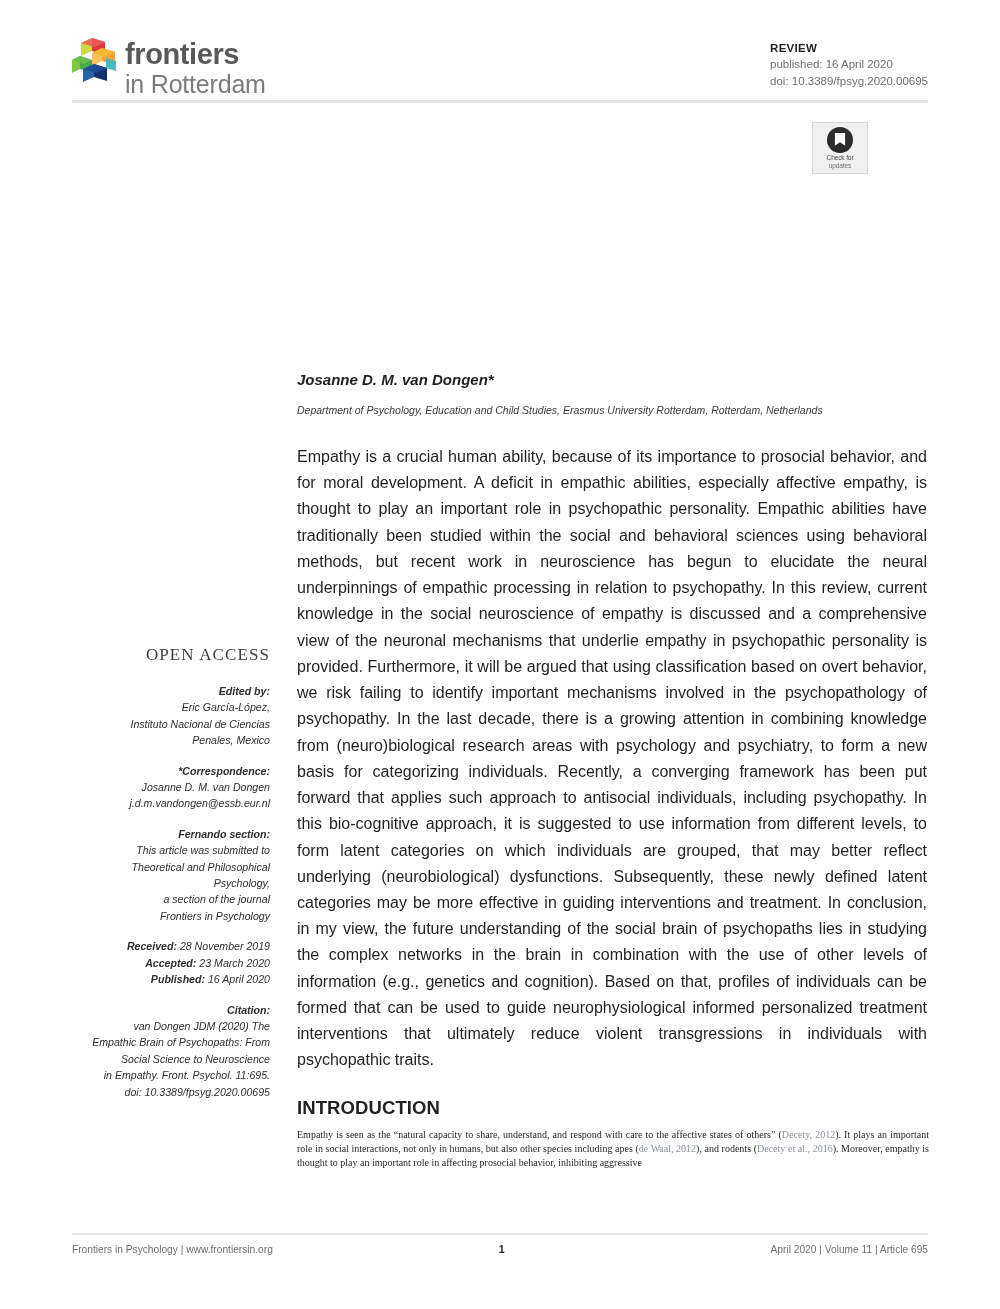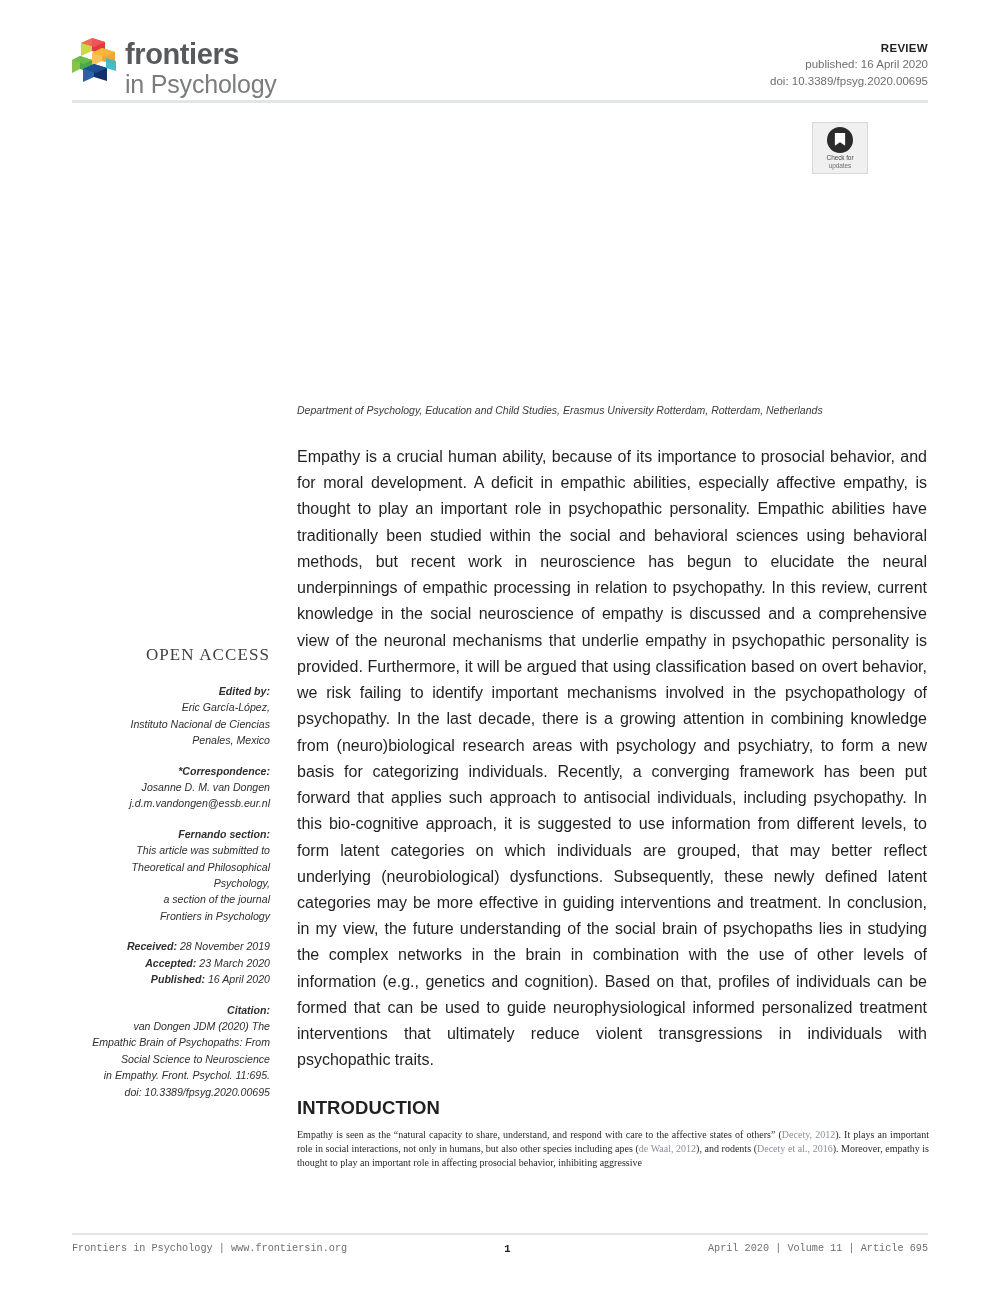--- a/index.html
+++ b/index.html
@@ -63,21 +63,21 @@
     letter-spacing: -0.2px;
     color: #7b7c7e;
     display: block;
     margin-top: 3px;
   }
 
   .pubinfo {
     position: absolute;
     right: 0;
     top: 6px;
-    text-align: right;
+    text-align: left;
     line-height: 1.42;
   }
   .pubinfo .type {
     font-size: 11.5px;
     font-weight: bold;
     color: #231f20;
     letter-spacing: 0.3px;
   }
   .pubinfo .meta {
     font-size: 11.5px;
@@ -250,22 +250,21 @@
   
   .rule-bottom { top: 1233px; background: #e3e4e6; height: 2px; }
   .footer {
     position: absolute;
     left: 72px;
     top: 1243px;
     width: 856px;
     font-size: 10.2px;
     color: #6d6e71;
     display: flex;
-    align-items: flex-start;
-    font-family: Liberation Mono, monospace;
+    align-items: center;
   }
   .footer-left { flex: 0 0 auto; }
   .footer-center {
     flex: 1 1 auto;
     text-align: center;
     font-weight: bold;
     color: #231f20;
     font-size: 10.5px;
     margin-left: -40px;
   }
@@ -293,39 +292,40 @@
             <polygon points="0,24 8,20 20,24 12,28" fill="#6cbf4a" opacity="0.9"></polygon>
             <polygon points="22,28 35,32 35,45 22,41" fill="#13306b"></polygon>
             <polygon points="22,28 11,33 11,46 22,41" fill="#2b63a8"></polygon>
             <polygon points="11,33 22,28 35,32 24,37" fill="#1f4e93" opacity="0.95"></polygon>
             <polygon points="34,22 44,25 44,35 34,32" fill="#3bb9c4" opacity="0.95"></polygon>
           </g>
         </svg>
       </div>
       <div class="logo-word">
         <span class="logo-frontiers">frontiers</span>
-        <span class="logo-sub">in Psychology</span>
+        <span class="logo-sub">in Rotterdam</span>
       </div>
     </div>
 
     <div class="pubinfo">
       <div class="type">REVIEW</div>
       <div class="meta">published: 16 April 2020</div>
       <div class="meta">doi: 10.3389/fpsyg.2020.00695</div>
     </div>
   </div>
 
   <div class="rule rule-top"></div>
 
   <div class="crossmark">
     <div class="cm-icon"></div>
     <span class="cm-t1">Check for</span>
     <span class="cm-t2">updates</span>
   </div>
 
+  <div class="author">Josanne D. M. van Dongen*</div>
   <div class="affiliation">Department of Psychology, Education and Child Studies, Erasmus University Rotterdam, Rotterdam, Netherlands</div>
 
   <div class="abstract">Empathy is a crucial human ability, because of its importance to prosocial behavior, and for moral development. A deficit in empathic abilities, especially affective empathy, is thought to play an important role in psychopathic personality. Empathic abilities have traditionally been studied within the social and behavioral sciences using behavioral methods, but recent work in neuroscience has begun to elucidate the neural underpinnings of empathic processing in relation to psychopathy. In this review, current knowledge in the social neuroscience of empathy is discussed and a comprehensive view of the neuronal mechanisms that underlie empathy in psychopathic personality is provided. Furthermore, it will be argued that using classification based on overt behavior, we risk failing to identify important mechanisms involved in the psychopathology of psychopathy. In the last decade, there is a growing attention in combining knowledge from (neuro)biological research areas with psychology and psychiatry, to form a new basis for categorizing individuals. Recently, a converging framework has been put forward that applies such approach to antisocial individuals, including psychopathy. In this bio-cognitive approach, it is suggested to use information from different levels, to form latent categories on which individuals are grouped, that may better reflect underlying (neurobiological) dysfunctions. Subsequently, these newly defined latent categories may be more effective in guiding interventions and treatment. In conclusion, in my view, the future understanding of the social brain of psychopaths lies in studying the complex networks in the brain in combination with the use of other levels of information (e.g., genetics and cognition). Based on that, profiles of individuals can be formed that can be used to guide neurophysiological informed personalized treatment interventions that ultimately reduce violent transgressions in individuals with psychopathic traits.</div>
 
   <h2 class="section-head">INTRODUCTION</h2>
   <p class="body-text">
     <span>Empathy is seen as the “natural capacity to share, understand, and respond with care to the affective states of others” (</span><span class="cite">Decety, 2012</span><span>). It plays an important role in social interactions, not only in humans, but also other species including apes (</span><span class="cite">de Waal, 2012</span><span>), and rodents (</span><span class="cite">Decety et al., 2016</span><span>). Moreover, empathy is thought to play an important role in affecting prosocial behavior, inhibiting aggressive</span>
   </p>
 
   <aside class="sidebar">

